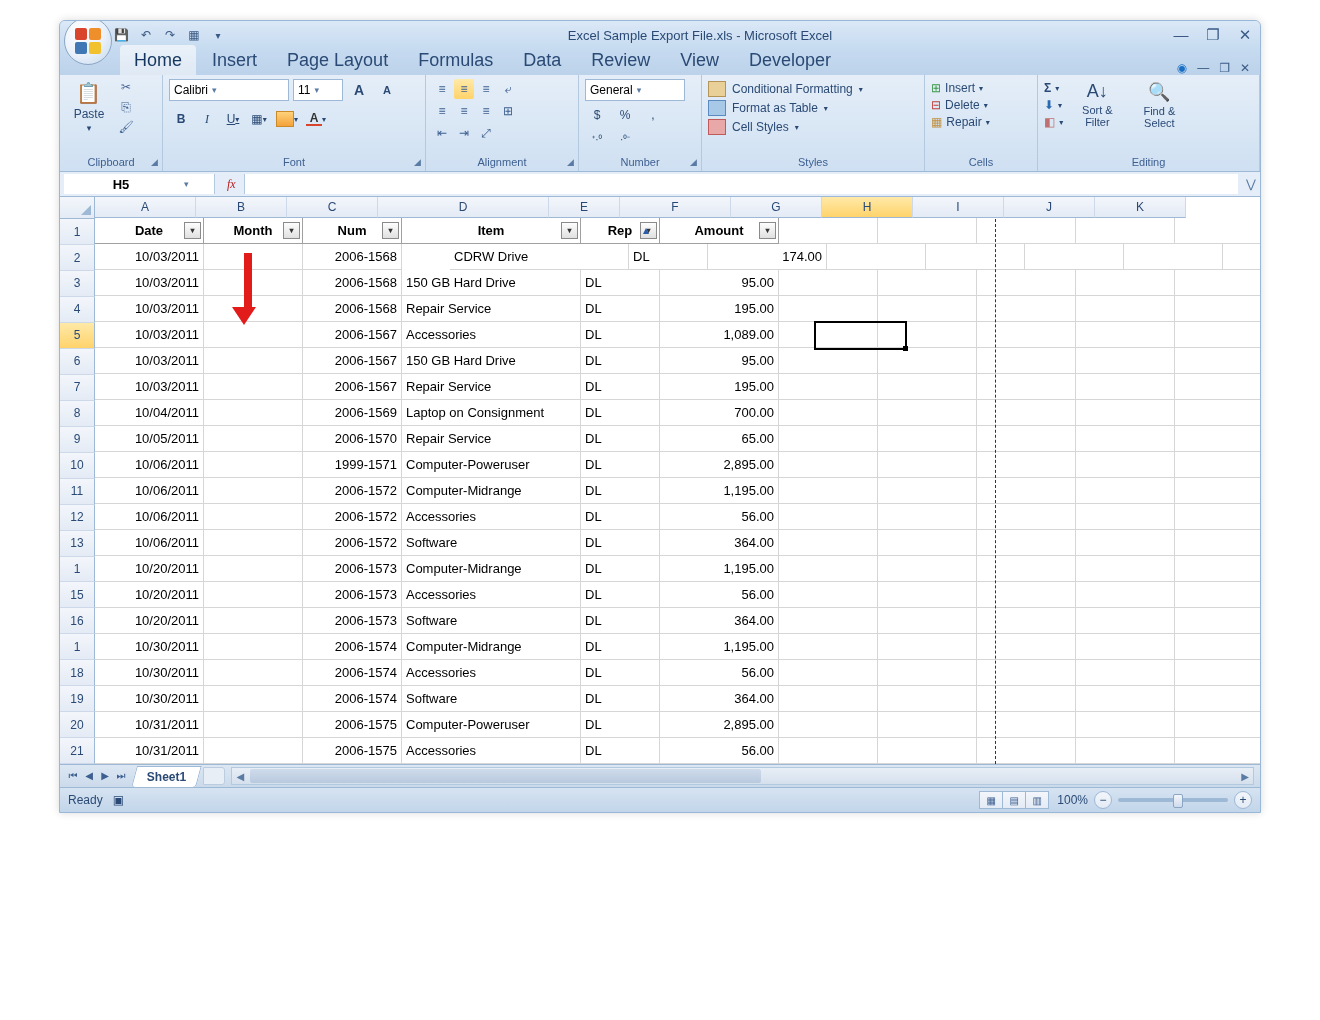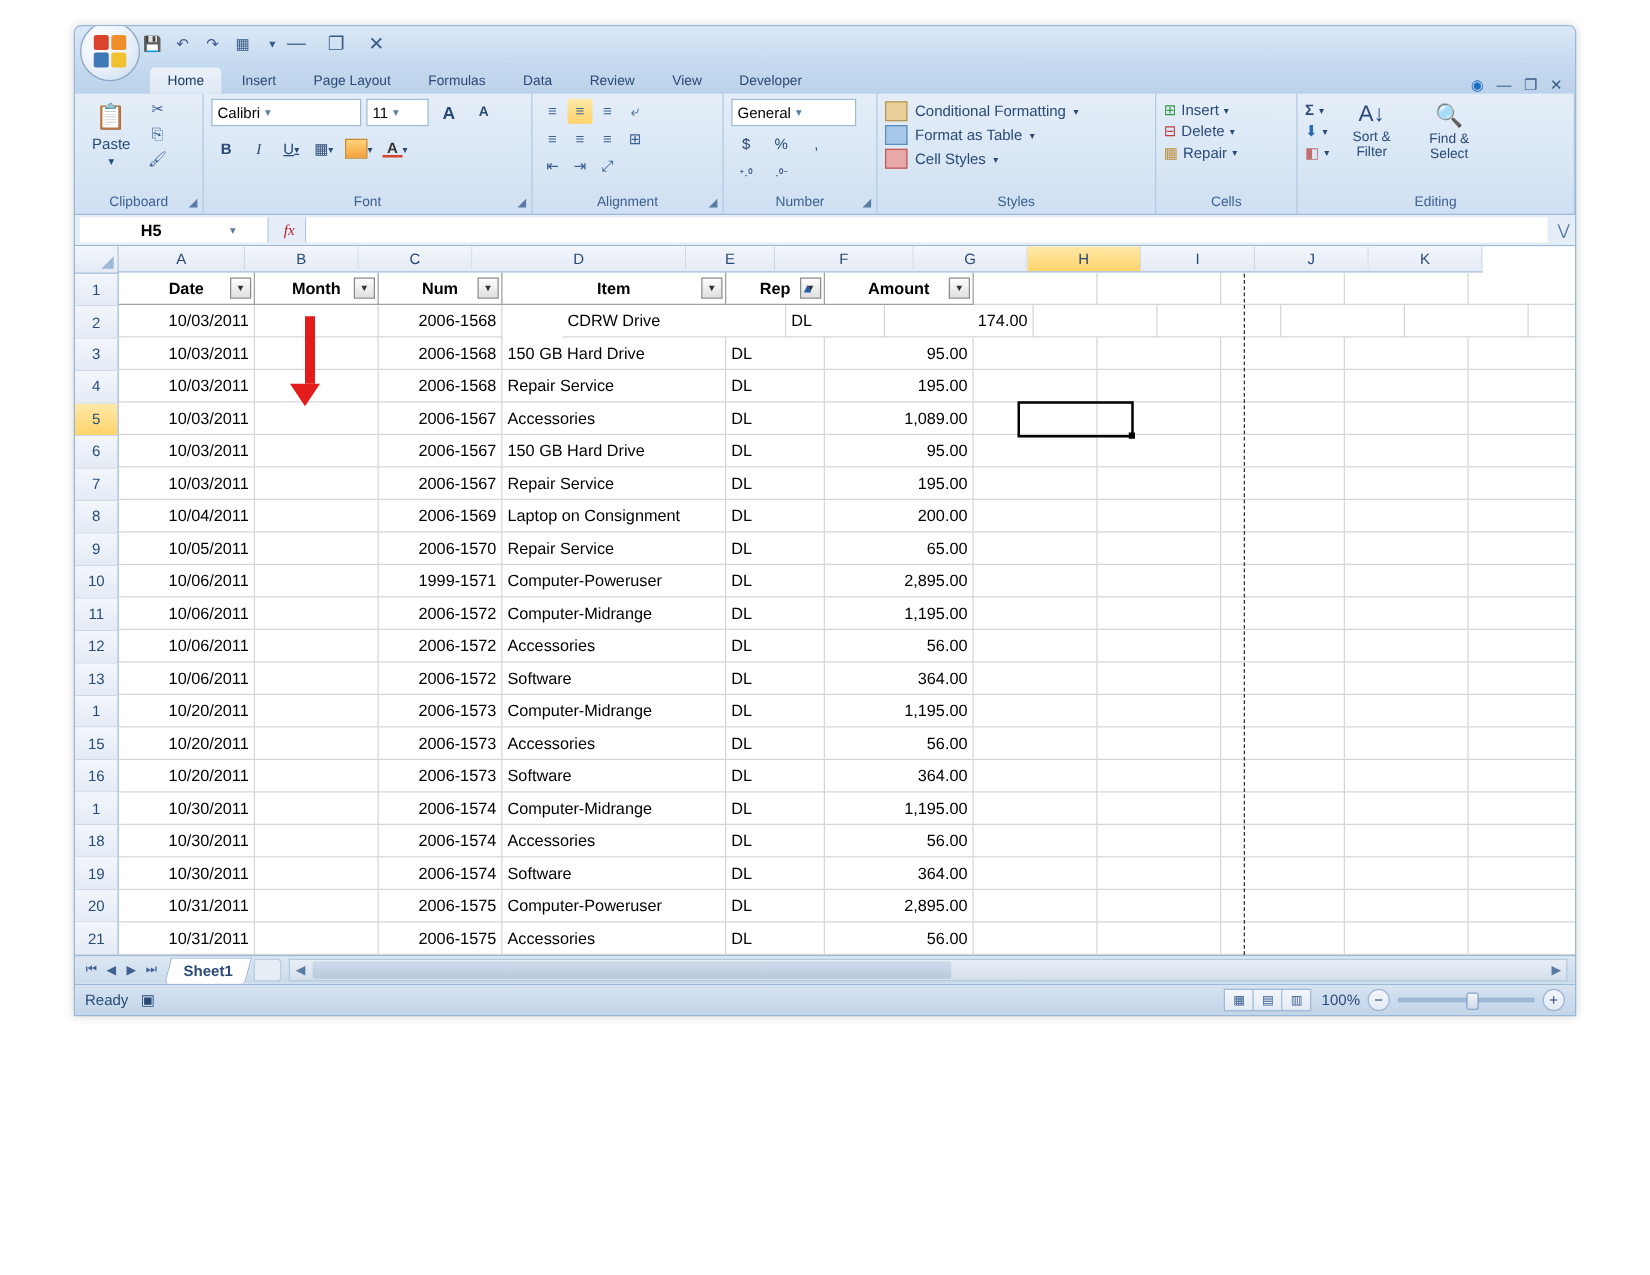--- a/index.html
+++ b/index.html
@@ -14,21 +14,21 @@
   .winbtns { display:flex; gap:14px; color:#3a5a85; font-size:15px;}
   .winbtns span { width:18px; text-align:center; }
 
   .office-btn { position:absolute; width:46px; height:46px; border-radius:50%; background:radial-gradient(circle at 35% 30%, #fff, #e8f0fa 55%, #c3d7eb); border:1px solid #8aa6c4; margin-top:-4px; margin-left:4px; display:flex; align-items:center; justify-content:center; z-index:5;}
   .office-btn-inner{width:26px;height:26px;display:grid;grid-template-columns:1fr 1fr;grid-template-rows:1fr 1fr;gap:2px;}
   .office-btn-inner div{border-radius:2px;}
   .ob-r{background:#d9442c;} .ob-o{background:#ef8f2c;} .ob-y{background:#f2c12e;} .ob-b{background:#3f78b5;}
 
   
   .tabs { display:flex; align-items:flex-end; height:26px; background:linear-gradient(#c6dbf0,#bcd2ea); padding-left:60px; gap:2px;}
-  .tab { padding:5px 14px 4px; color:#2a4a75; font-size:11px; border-radius:4px 4px 0 0; cursor:pointer;}
+  .tab { padding:5px 14px 4px; color:#2a4a75; font-size:18px; border-radius:4px 4px 0 0; cursor:pointer;}
   .tab.active { background:linear-gradient(#eaf1f9,#dfe9f4); color:#15365e;}
   .tab-right { margin-left:auto; display:flex; gap:10px; padding-right:10px; color:#3a5a85;}
 
   
   .ribbon { display:flex; background:linear-gradient(#e5eef8,#cfe0f2); border-bottom:1px solid #9db9d6; height:96px;}
   .group { display:flex; flex-direction:column; border-right:1px solid #b3c9e0; padding:4px 6px 0; position:relative;}
   .group-label { text-align:center; font-size:11px; color:#3e6091; padding:2px 0 3px; margin-top:auto;}
   .glaunch { position:absolute; right:4px; bottom:4px; font-size:9px; color:#5a7ba3;}
   .group-body { display:flex; gap:6px; align-items:flex-start; flex:1;}
 
@@ -138,20 +138,21 @@
   </div>
 
   <div class="titlebar">
     <div class="qat">
       <span class="qbtn">💾</span>
       <span class="qbtn">↶</span>
       <span class="qbtn">↷</span>
       <span class="qbtn">▦</span>
       <span class="qbtn" style="font-size:10px;">▾</span>
     </div>
+    <div class="titletext">Excel Sample Export File.xls - Microsoft Excel</div>
     <div class="winbtns">
       <span>—</span>
       <span>❐</span>
       <span>✕</span>
     </div>
   </div>
 
   <div class="tabs" id="tabs-row">
 
     <div class="tab active">Home</div>
@@ -508,21 +509,21 @@
                 <div class="cell " style="width: 90px;"></div>
                 <div class="cell " style="width: 90px;"></div>
                 <div class="cell " style="width: 90px;"></div>
               </div>
               <div class="datarow">
                 <div class="cell r" style="width: 100px;">10/04/2011</div>
                 <div class="cell r" style="width: 90px;"></div>
                 <div class="cell r" style="width: 90px;">2006-1569</div>
                 <div class="cell " style="width: 170px;">Laptop on Consignment</div>
                 <div class="cell " style="width: 70px;">DL</div>
-                <div class="cell r" style="width: 110px;">200.00</div>
+                <div class="cell r" style="width: 110px;">700.00</div>
                 <div class="cell " style="width: 90px;"></div>
                 <div class="cell " style="width: 90px;"></div>
                 <div class="cell " style="width: 90px;"></div>
                 <div class="cell " style="width: 90px;"></div>
                 <div class="cell " style="width: 90px;"></div>
               </div>
               <div class="datarow">
                 <div class="cell r" style="width: 100px;">10/05/2011</div>
                 <div class="cell r" style="width: 90px;"></div>
                 <div class="cell r" style="width: 90px;">2006-1570</div>

